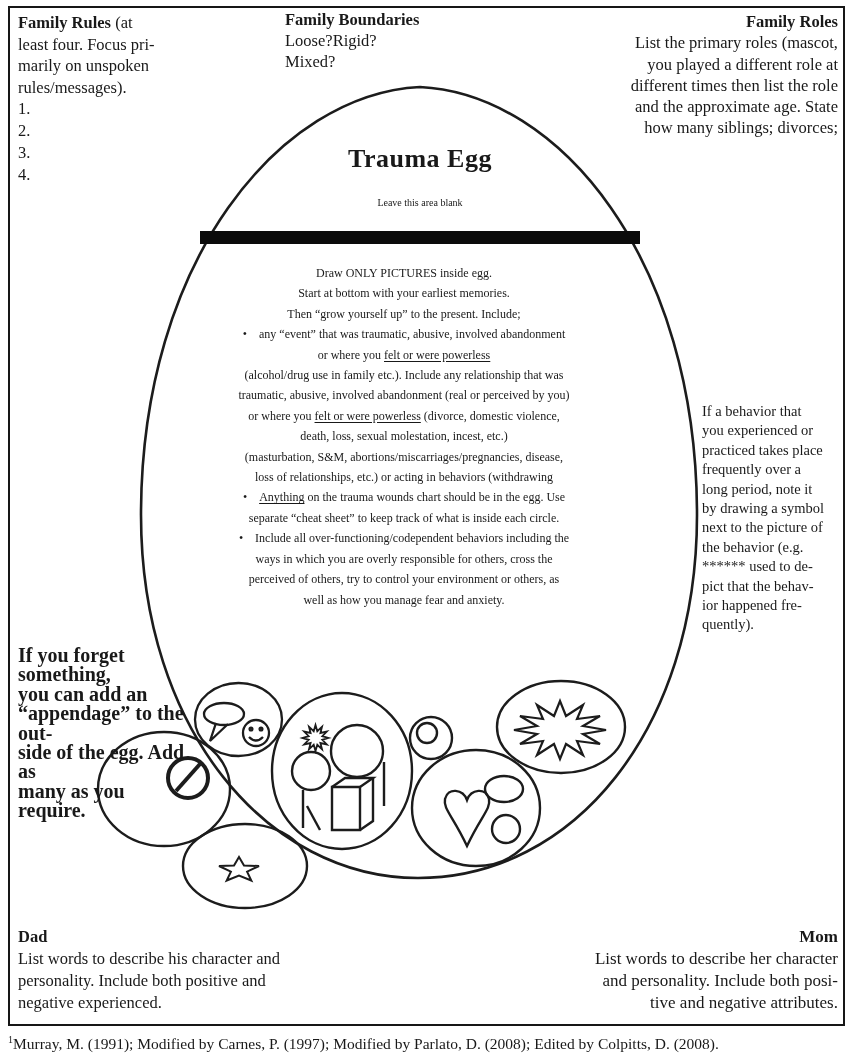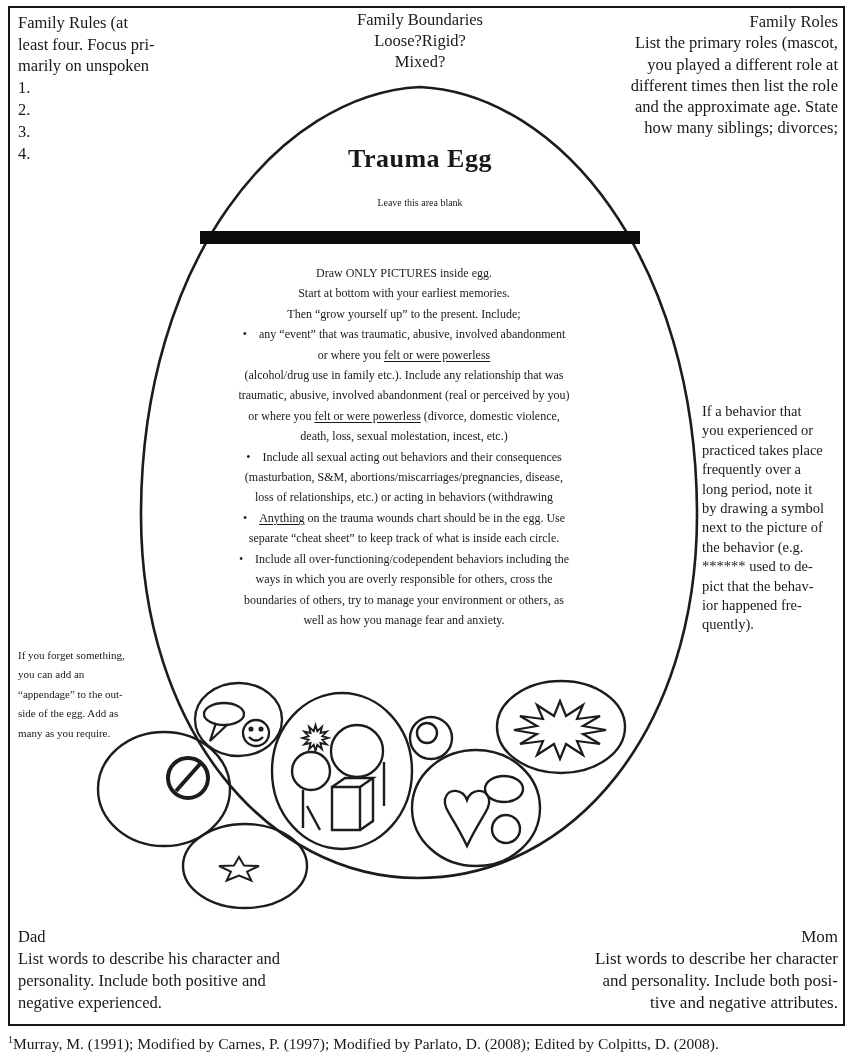--- a/index.html
+++ b/index.html
@@ -4,42 +4,42 @@
 <style>
   html,body{margin:0;padding:0;}
   body{
     width:850px;height:1060px;position:relative;overflow:hidden;
     background:#ffffff;color:#191919;
     font-family:"Liberation Serif", serif;
   }
   .abs{position:absolute;}
   .u{text-decoration:underline;text-underline-offset:2px;}
   .bullet{margin-right:12px;}
-  .b{font-weight:normal;}
+  .b{font-weight:bold;}
 
   .page-border{left:8px;top:6px;width:833px;height:1016px;border:2px solid #161616;}
 
   svg.doodles{left:0;top:0;width:850px;height:1060px;}
   svg.doodles *{stroke:#1c1c1c;fill:none;}
 
   
   .family-rules{left:18px;top:12px;width:190px;font-size:16.5px;line-height:21.5px;text-align:left;}
   .family-rules .nums div{line-height:22px;}
-  .family-boundaries{left:285px;top:9px;width:270px;font-size:16.5px;line-height:21px;text-align:center;}
+  .family-boundaries{left:285px;top:9px;width:270px;font-size:16.5px;line-height:21px;text-align:left;}
   .family-roles{right:12px;top:11px;width:262px;font-size:16.5px;line-height:21.3px;text-align:right;}
 
   
   .egg-title{left:270px;top:144px;width:300px;text-align:center;font-size:26px;font-weight:bold;letter-spacing:.5px;}
   .blank-note{left:310px;top:197px;width:220px;text-align:center;font-size:10px;}
   .divider-bar{left:200px;top:231px;width:440px;height:13px;background:#0b0b0b;}
   .egg-body{left:124px;top:263px;width:560px;text-align:center;font-size:12px;line-height:20.4px;}
 
   
   .freq-note{left:702px;top:402px;width:138px;font-size:14.5px;line-height:19.4px;text-align:left;}
-  .appendage-note{left:18px;top:646px;width:168px;font-size:11px;line-height:19.4px;text-align:left;}
+  .appendage-note{left:18px;top:646px;width:168px;font-size:20px;line-height:19.4px;text-align:left;font-weight:bold;}
 
   
   .dad-block{left:18px;top:926px;width:310px;font-size:16.5px;line-height:22px;text-align:left;}
   .mom-block{right:12px;top:926px;width:310px;font-size:17px;line-height:22px;text-align:right;}
 
   .footnote{left:8px;top:1034px;width:840px;font-size:15.5px;}
   .footnote sup{font-size:10px;}
 </style>
 </head>
 <body>
@@ -99,20 +99,21 @@
     <path stroke-width="2.2" d="M606,730 L583,734 L600,744 L577,741 L583,755 L566,744 L560,759 L554,744 L537,755 L543,741 L520,744 L537,734 L514,730 L537,726 L520,716 L543,719 L537,705 L554,716 L560,701 L566,716 L583,705 L577,719 L600,716 L583,726 Z"></path>
   </g>
 </svg>
 
 <div class="abs page-border"></div>
 
 <div class="abs family-rules">
   <div><span class="b">Family Rules</span><span> (at</span></div>
   <div>least four. Focus pri-</div>
   <div>marily on unspoken</div>
+  <div>rules/messages).</div>
   <div class="nums">
     <div>1.</div>
     <div>2.</div>
     <div>3.</div>
     <div>4.</div>
   </div>
 </div>
 
 <div class="abs family-boundaries">
   <div class="b">Family Boundaries</div>
@@ -136,28 +137,27 @@
 <div class="abs egg-body">
   <div><span>Draw ONLY PICTURES inside egg.</span></div>
   <div><span>Start at bottom with your earliest memories.</span></div>
   <div><span>Then “grow yourself up” to the present. Include;</span></div>
   <div><span class="bullet">•</span><span>any “event” that was traumatic, abusive, involved abandonment</span></div>
   <div><span>or where you </span><span class="u">felt or were powerless</span></div>
   <div><span>(alcohol/drug use in family etc.). Include any relationship that was</span></div>
   <div><span>traumatic, abusive, involved abandonment (real or perceived by you)</span></div>
   <div><span>or where you </span><span class="u">felt or were powerless</span><span> (divorce, domestic violence,</span></div>
   <div><span>death, loss, sexual molestation, incest, etc.)</span></div>
-  <div><span class="bullet">•</span><span>Include all sexual acting out behaviors and their consequences</span></div>
   <div><span>(masturbation, S&amp;M, abortions/miscarriages/pregnancies, disease,</span></div>
   <div><span>loss of relationships, etc.) or acting in behaviors (withdrawing</span></div>
   <div><span class="bullet">•</span><span class="u">Anything</span><span> on the trauma wounds chart should be in the egg. Use</span></div>
   <div><span>separate “cheat sheet” to keep track of what is inside each circle.</span></div>
   <div><span class="bullet">•</span><span>Include all over-functioning/codependent behaviors including the</span></div>
   <div><span>ways in which you are overly responsible for others, cross the</span></div>
-  <div><span>boundaries of others, try to manage your environment or others, as</span></div>
+  <div><span>perceived of others, try to control your environment or others, as</span></div>
   <div><span>well as how you manage fear and anxiety.</span></div>
 </div>
 
 <div class="abs freq-note">
   <div>If a behavior that</div>
   <div>you experienced or</div>
   <div>practiced takes place</div>
   <div>frequently over a</div>
   <div>long period, note it</div>
   <div>by drawing a symbol</div>

